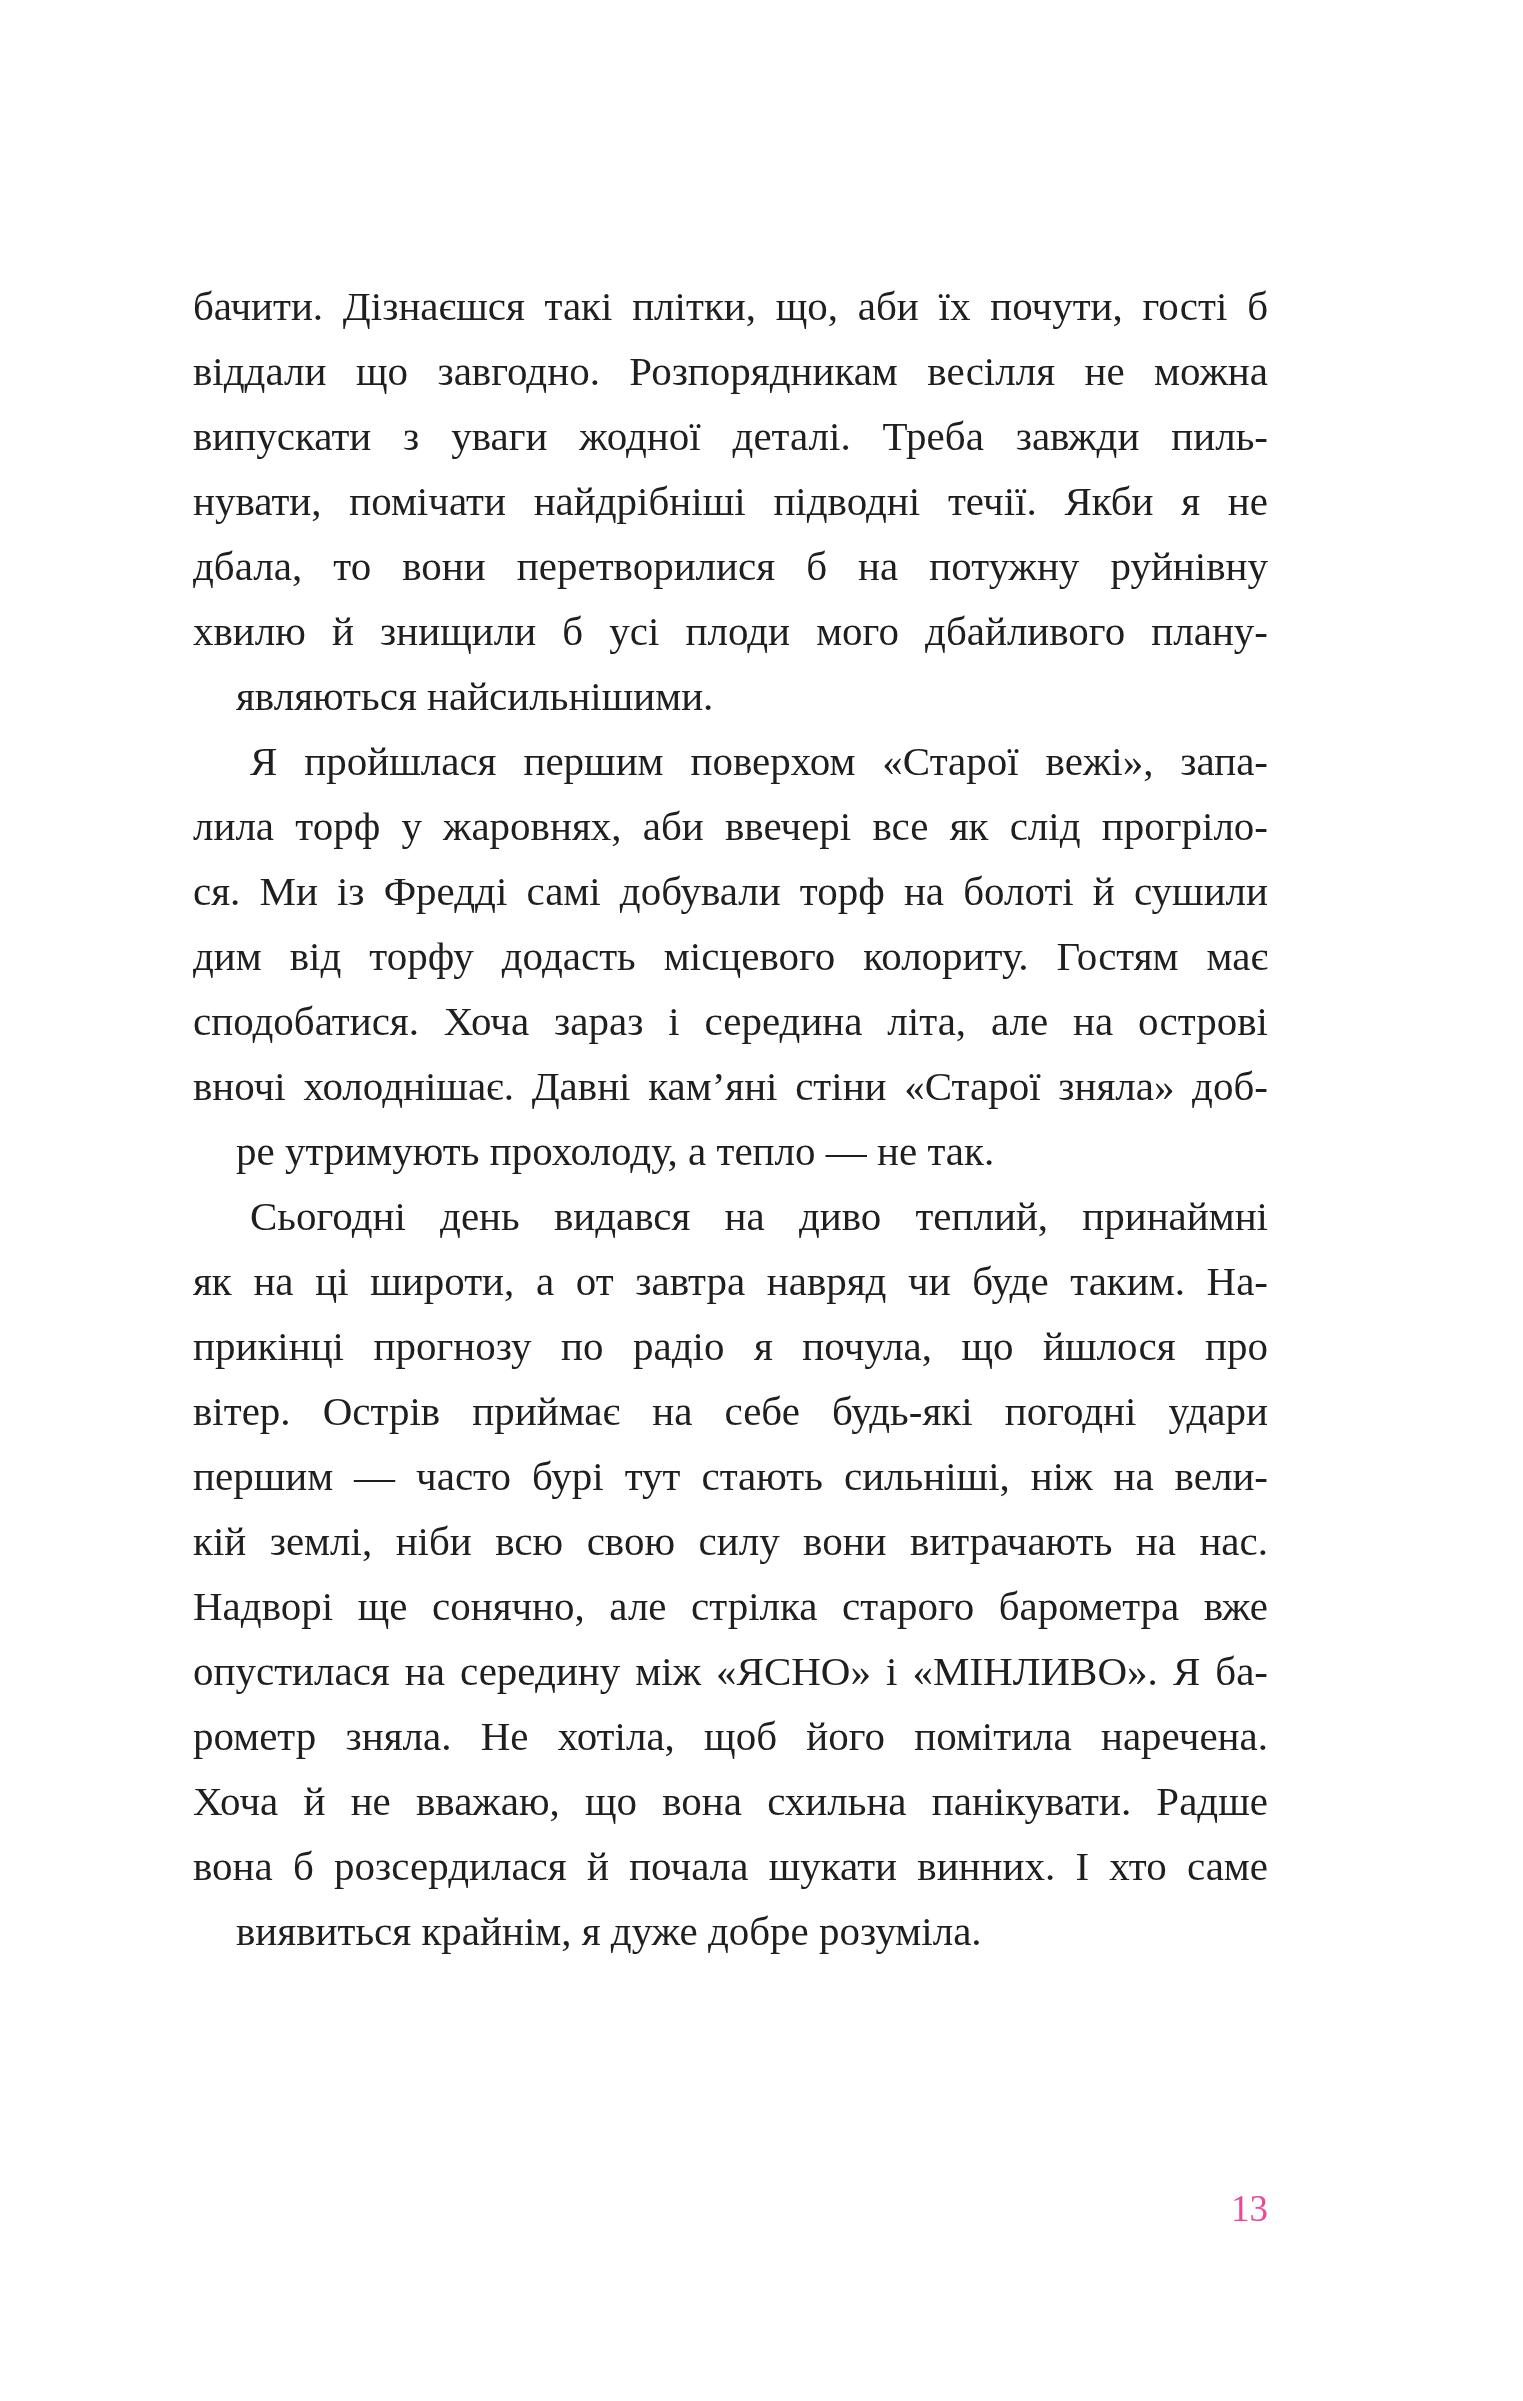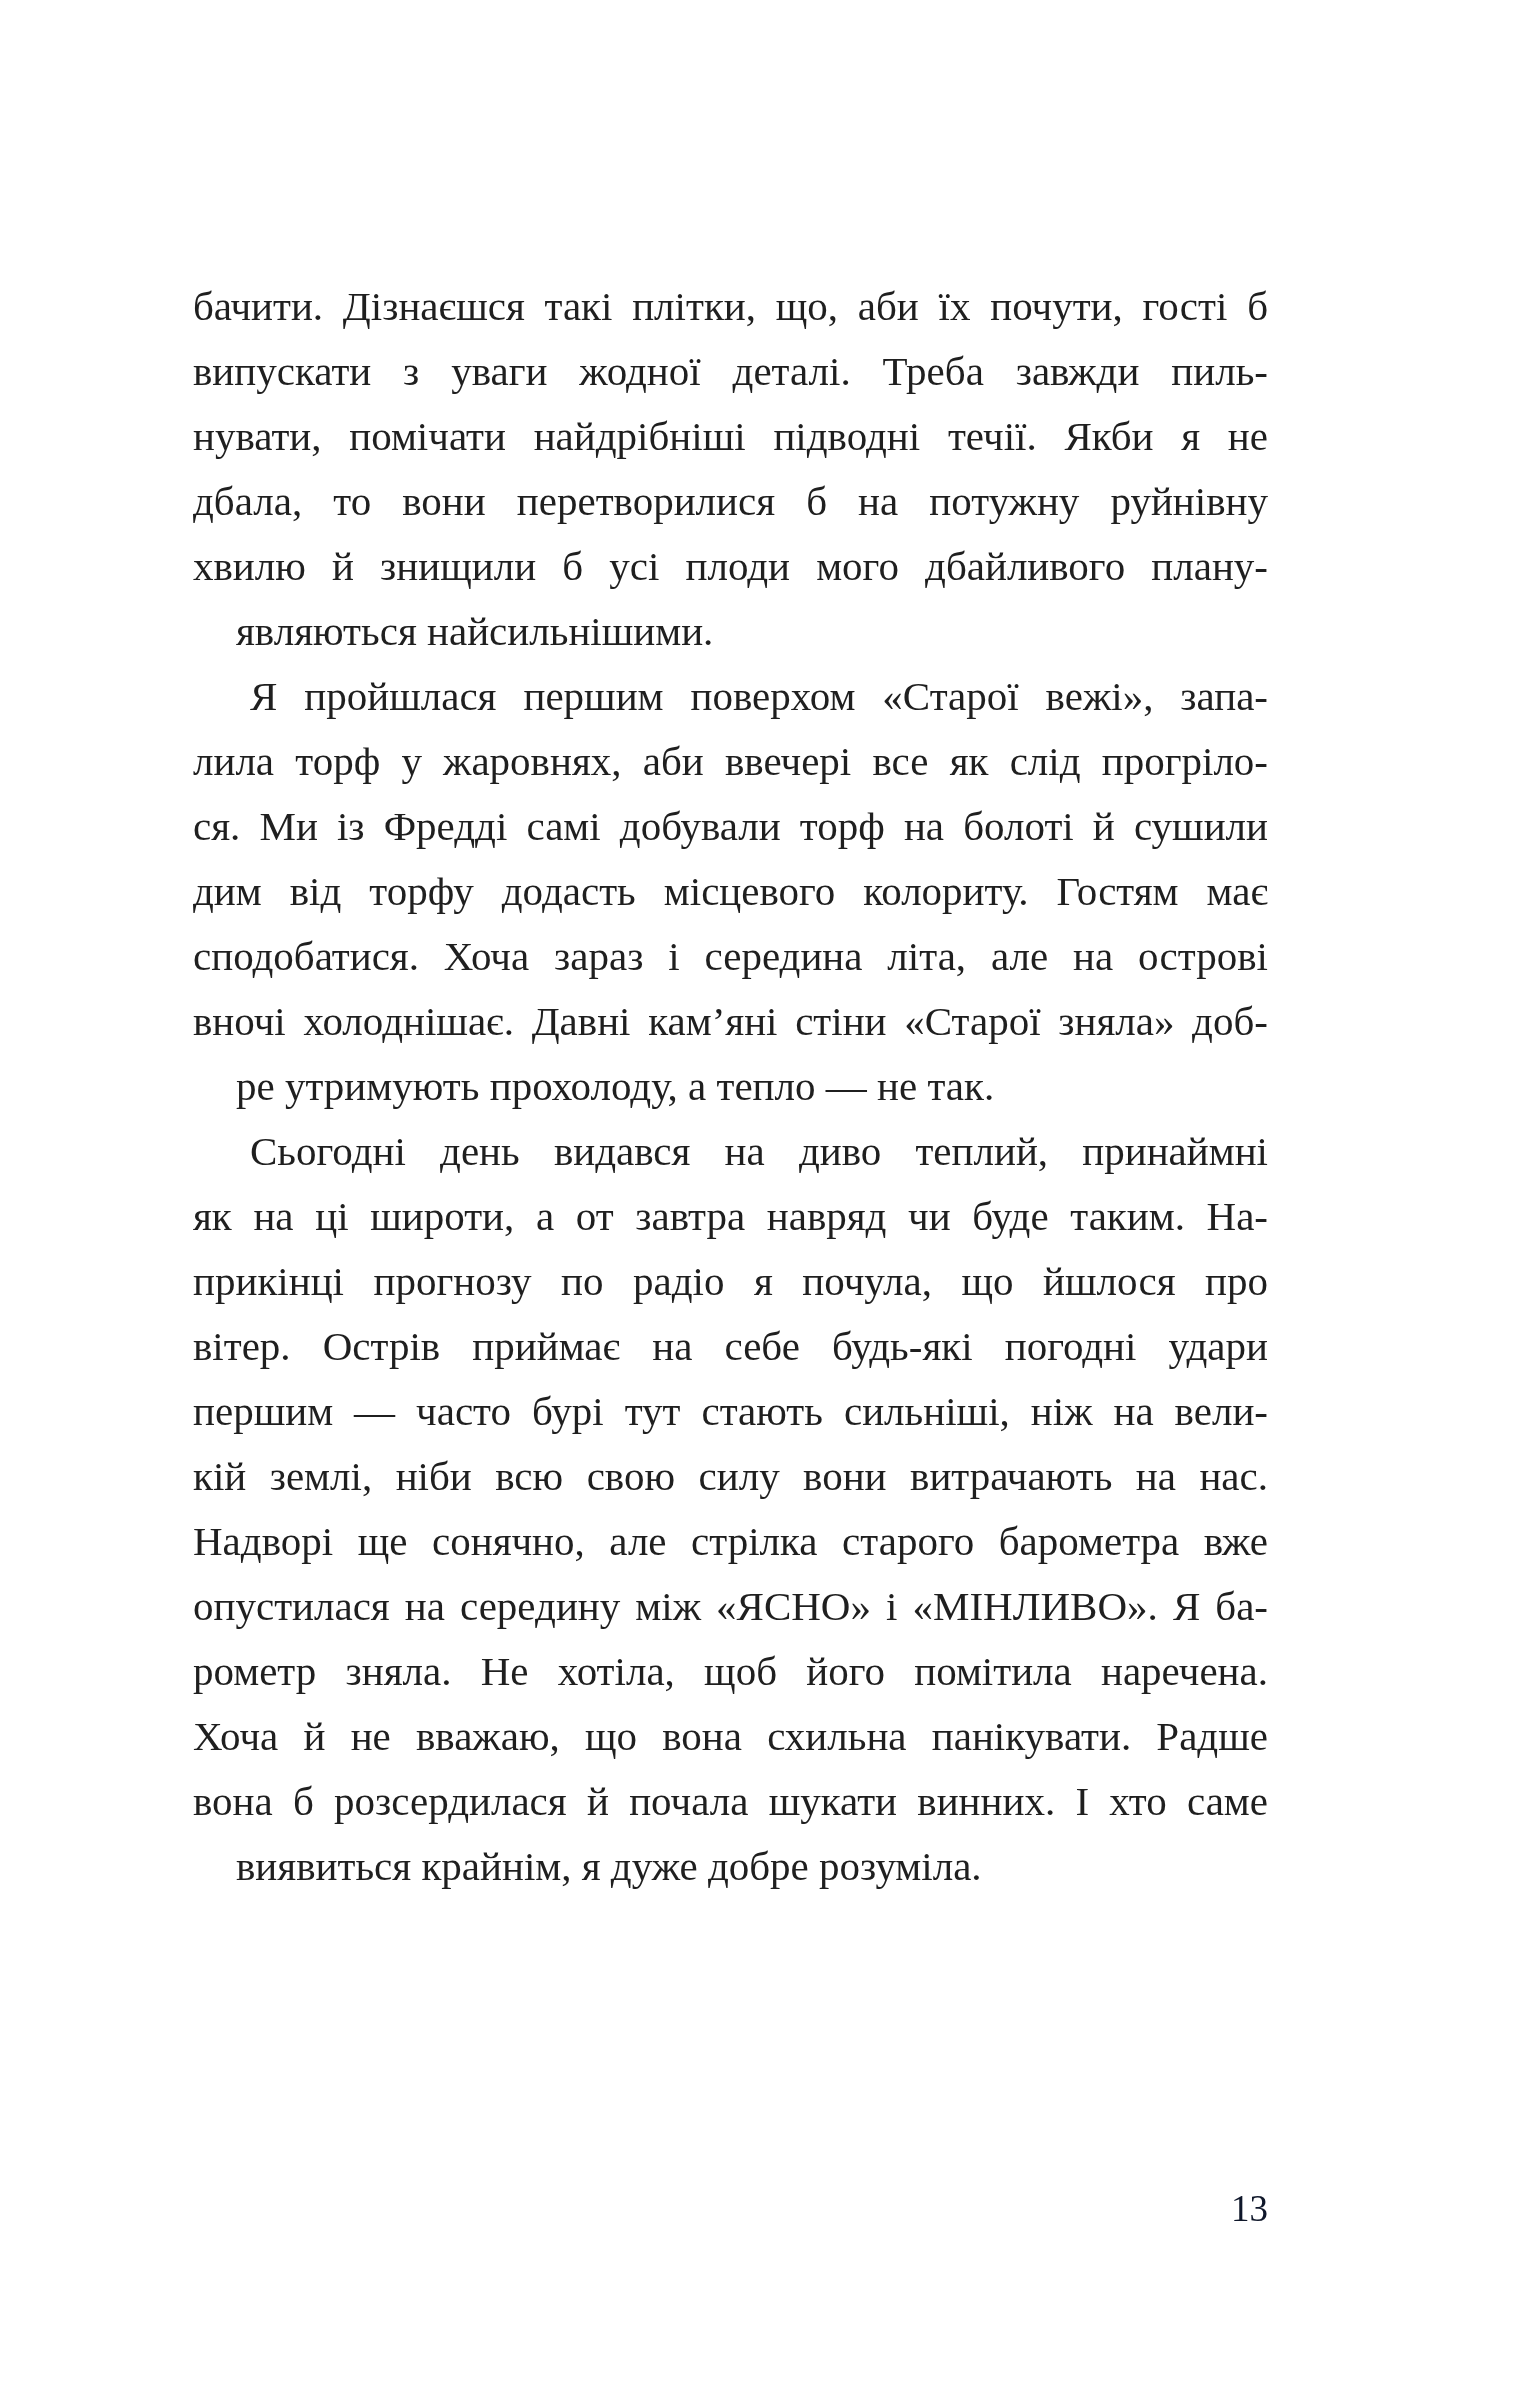--- a/index.html
+++ b/index.html
@@ -40,30 +40,31 @@
     text-indent: 57px;
   }
   .page-number {
     position: absolute;
     left: 193px;
     top: 2190px;
     width: 1075px;
     text-align: right;
     font-size: 37px;
     line-height: 37px;
-    color: #0f172a;
+    color: #ec4899;
     font-variant-numeric: oldstyle-nums;
   }
 </style>
 </head>
 <body>
 
 <div class="page" style="background: rgb(255, 255, 255); color: rgb(31, 31, 31);">
   <div class="text-block" id="text-block">
       <div class="line">бачити. Дізнаєшся такі плітки, що, аби їх почути, гості б</div>
+      <div class="line">віддали що завгодно. Розпорядникам весілля не можна</div>
       <div class="line">випускати з уваги жодної деталі. Треба завжди пиль-</div>
       <div class="line">нувати, помічати найдрібніші підводні течії. Якби я не</div>
       <div class="line">дбала, то вони перетворилися б на потужну руйнівну</div>
       <div class="line">хвилю й знищили б усі плоди мого дбайливого плану-</div>
       <div class="line para-end">являються найсильнішими.</div>
       <div class="line indent">Я пройшлася першим поверхом «Старої вежі», запа-</div>
       <div class="line">лила торф у жаровнях, аби ввечері все як слід прогріло-</div>
       <div class="line">ся. Ми із Фредді самі добували торф на болоті й сушили</div>
       <div class="line">дим від торфу додасть місцевого колориту. Гостям має</div>
       <div class="line">сподобатися. Хоча зараз і середина літа, але на острові</div>

